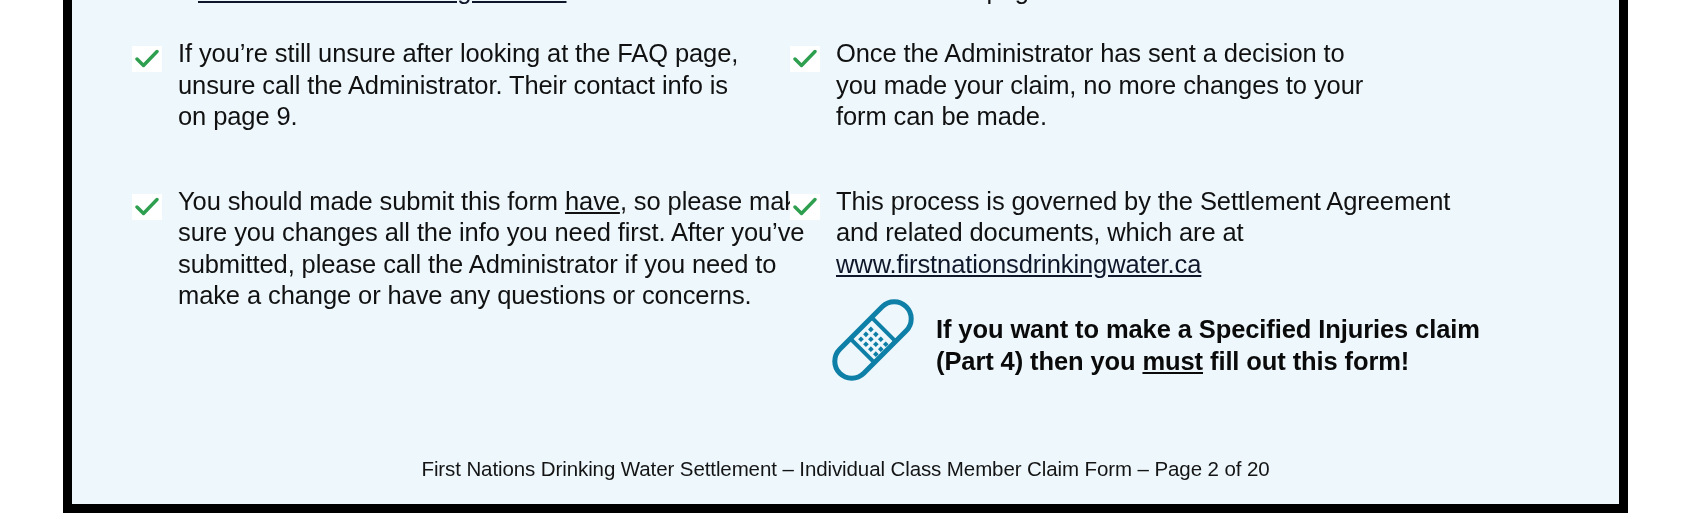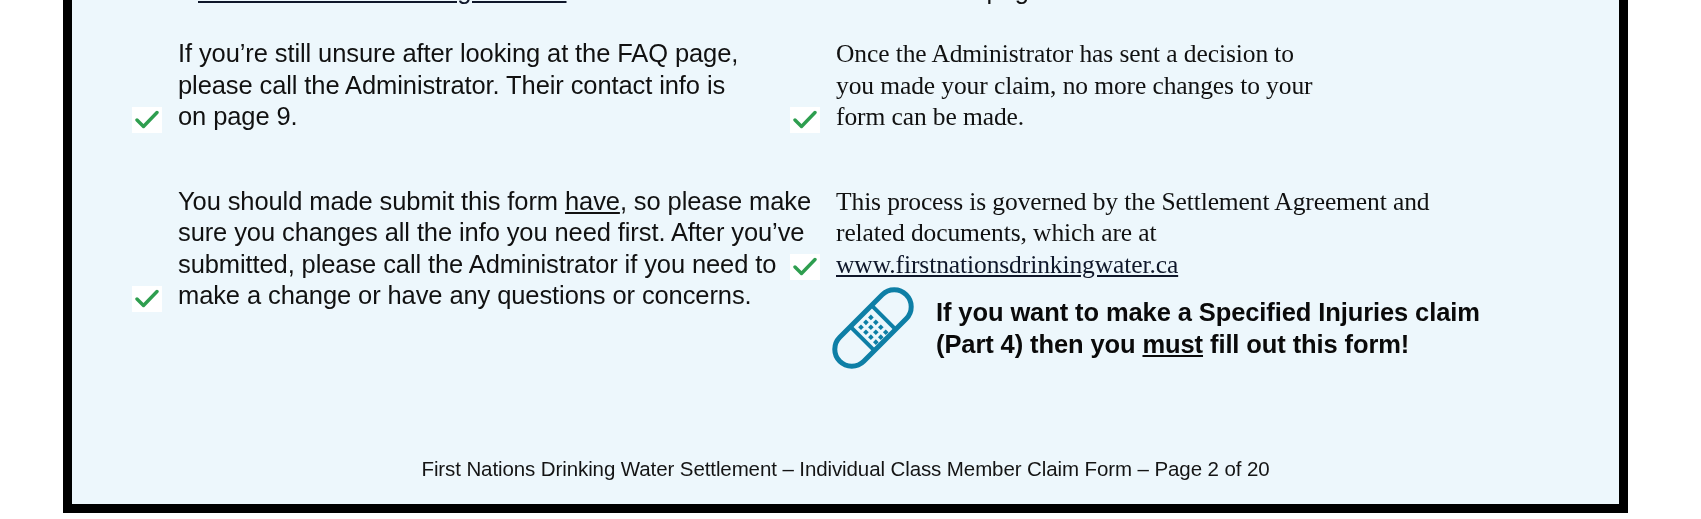--- a/index.html
+++ b/index.html
@@ -41,21 +41,21 @@
     position: absolute;
     top: 0;
   }
   .col-left  { left: 60px;  width: 690px; }
   .col-right { left: 718px; width: 690px; }
 
   
   .bullet {
     position: relative;
     display: flex;
-    align-items: flex-end;
+    align-items: flex-start;
     margin-bottom: 18px;
   }
   .check-box {
     flex: 0 0 auto;
     width: 30px;
     height: 26px;
     background: #FFFFFF;
     margin-right: 16px;
     margin-top: 8px;
     display: flex;
@@ -94,24 +94,24 @@
   }
   .clip-right {
     left: 784px;
     top: -17px;
   }
 
   
   .callout {
     position: absolute;
     left: 718px;
-    top: 292px;
+    top: 304px;
     width: 700px;
     display: flex;
-    align-items: flex-start;
+    align-items: center;
   }
   .bandage-icon {
     flex: 0 0 auto;
     width: 106px;
     height: 84px;
     margin-top: 2px;
     margin-left: 30px;
   }
   .callout-text {
     flex: 1 1 auto;
@@ -152,37 +152,37 @@
     <div class="col col-left" style="top:46px;">
 
       <div class="bullet">
         <span class="check-box">
           <svg width="24" height="20" viewBox="0 0 24 20" aria-hidden="true">
             <path d="M2 10 L8.5 16.5 L22 2.5" fill="none" stroke="#2E9E4F" stroke-width="3.4" stroke-linecap="round" stroke-linejoin="round"></path>
           </svg>
         </span>
         <span class="bullet-text">
           <span>If you’re still unsure after looking at the FAQ page,</span><br>
-          <span>please call the Administrator. Their contact info is</span><br>
+          <span>unsure call the Administrator. Their contact info is</span><br>
           <span>on page 9.</span>
         </span>
       </div>
 
       <div class="bullet" style="margin-top:53px;">
         <span class="check-box">
           <svg width="24" height="20" viewBox="0 0 24 20" aria-hidden="true">
             <path d="M2 10 L8.5 16.5 L22 2.5" fill="none" stroke="#2E9E4F" stroke-width="3.4" stroke-linecap="round" stroke-linejoin="round"></path>
           </svg>
         </span>
         <span class="bullet-text"><span>You should made submit this form </span><span class="u">have</span><span>, so please make sure you changes all the info you need first. After you’ve submitted, please call the Administrator if you need to make a change or have any questions or concerns.</span></span>
       </div>
 
     </div>
 
-    <div class="col col-right" style="top:46px;font-family:Liberation Serif, serif;">
+    <div class="col col-right" style="top:46px;">
 
       <div class="bullet">
         <span class="check-box">
           <svg width="24" height="20" viewBox="0 0 24 20" aria-hidden="true">
             <path d="M2 10 L8.5 16.5 L22 2.5" fill="none" stroke="#2E9E4F" stroke-width="3.4" stroke-linecap="round" stroke-linejoin="round"></path>
           </svg>
         </span>
         <span class="bullet-text">
           <span>Once the Administrator has sent a decision to</span><br>
           <span>you made your claim, no more changes to your</span><br>

